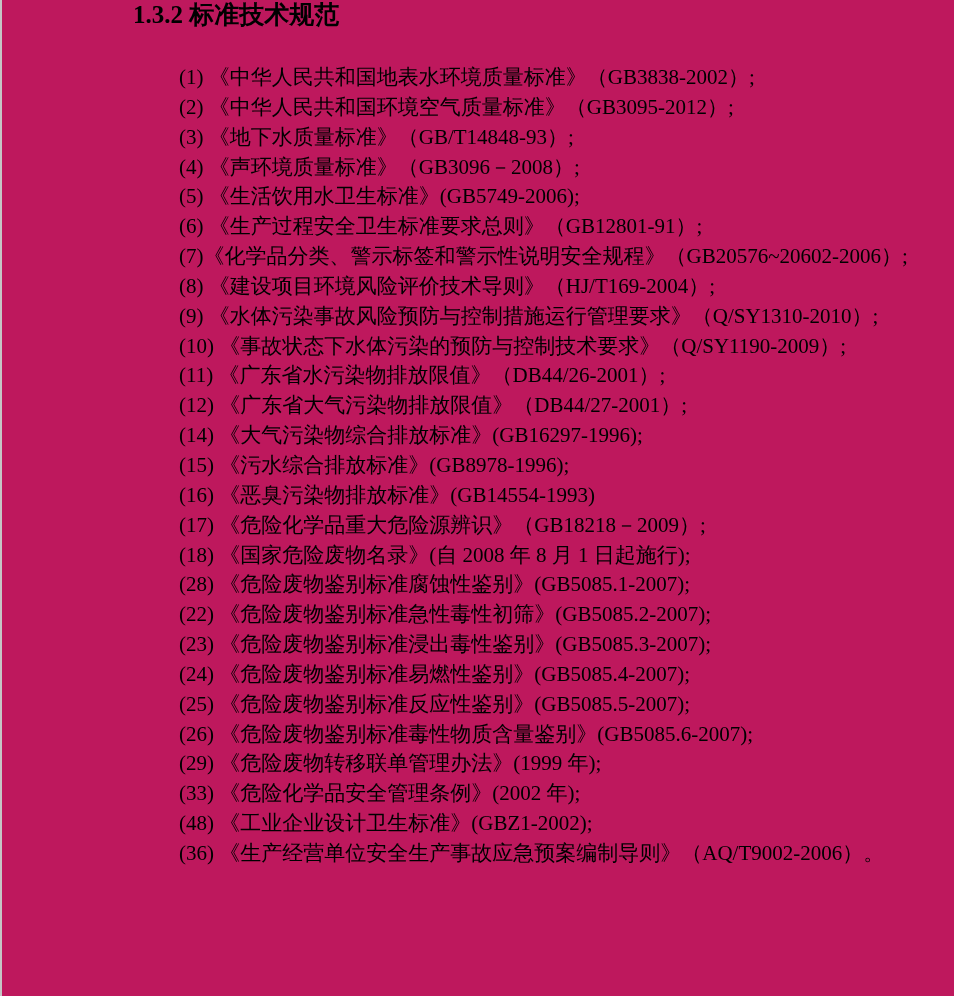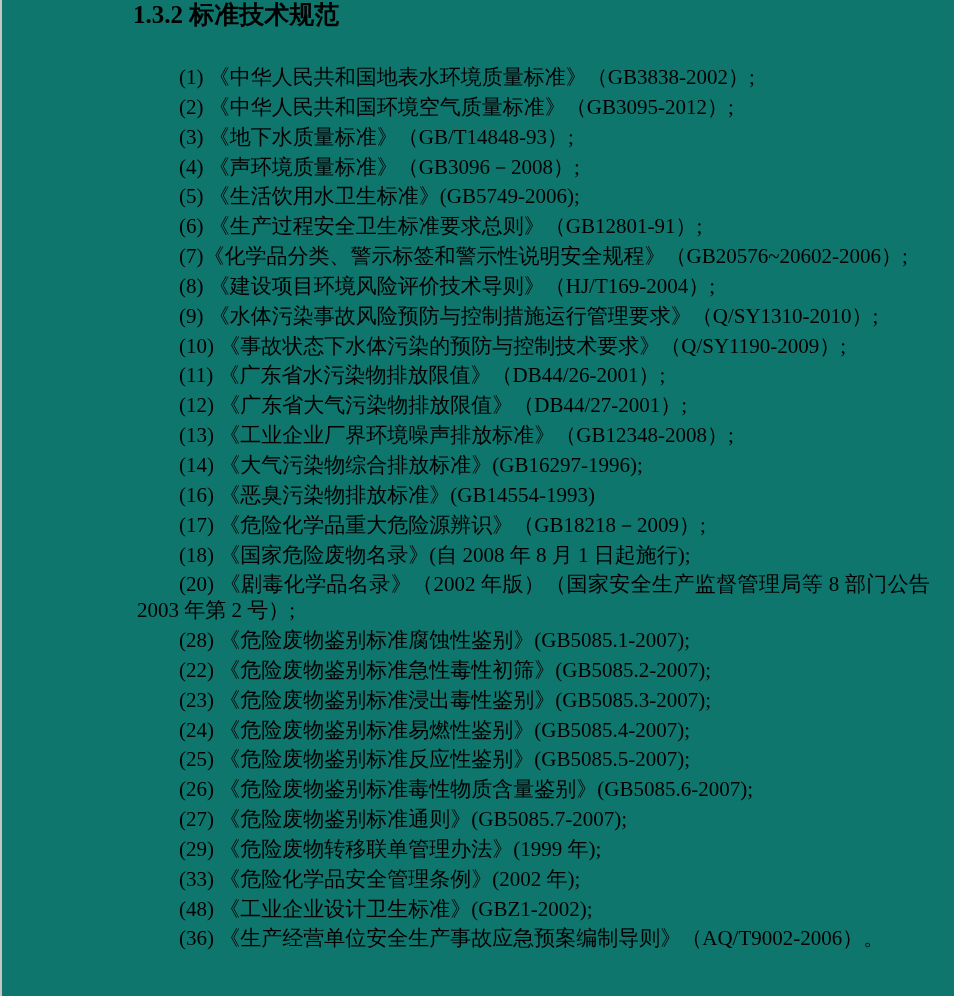--- a/index.html
+++ b/index.html
@@ -8,21 +8,21 @@
     padding: 0;
     background: #ffffff;
     width: 954px;
     height: 996px;
     overflow: hidden;
   }
   .page {
     position: relative;
     width: 954px;
     height: 996px;
-    background: #0f766e;
+    background: #be185d;
     font-family: "Liberation Serif", "DejaVu Serif", serif;
     color: #000000;
   }
   .page-left-edge {
     position: absolute;
     left: 0;
     top: 0;
     width: 2px;
     height: 996px;
     background: #c5c5c5;
@@ -68,32 +68,30 @@
         <p class="item"><span>(3)</span> <span>《地下水质量标准》（GB/T14848-93）;</span></p>
         <p class="item"><span>(4)</span> <span>《声环境质量标准》（GB3096－2008）;</span></p>
         <p class="item"><span>(5)</span> <span>《生活饮用水卫生标准》(GB5749-2006);</span></p>
         <p class="item"><span>(6)</span> <span>《生产过程安全卫生标准要求总则》（GB12801-91）;</span></p>
         <p class="item"><span>(7)</span><span>《化学品分类、警示标签和警示性说明安全规程》（GB20576~20602-2006）;</span></p>
         <p class="item"><span>(8)</span> <span>《建设项目环境风险评价技术导则》（HJ/T169-2004）;</span></p>
         <p class="item"><span>(9)</span> <span>《水体污染事故风险预防与控制措施运行管理要求》（Q/SY1310-2010）;</span></p>
         <p class="item"><span>(10)</span> <span>《事故状态下水体污染的预防与控制技术要求》（Q/SY1190-2009）;</span></p>
         <p class="item"><span>(11)</span> <span>《广东省水污染物排放限值》（DB44/26-2001）;</span></p>
         <p class="item"><span>(12)</span> <span>《广东省大气污染物排放限值》（DB44/27-2001）;</span></p>
-        <p class="item"><span>(13)</span> <span>《工业企业厂界环境噪声排放标准》（GB12348-2008）;</span></p>
         <p class="item"><span>(14)</span> <span>《大气污染物综合排放标准》(GB16297-1996);</span></p>
+        <p class="item"><span>(15)</span> <span>《污水综合排放标准》(GB8978-1996);</span></p>
         <p class="item"><span>(16)</span> <span>《恶臭污染物排放标准》(GB14554-1993)</span></p>
         <p class="item"><span>(17)</span> <span>《危险化学品重大危险源辨识》（GB18218－2009）;</span></p>
         <p class="item"><span>(18)</span> <span>《国家危险废物名录》(自 2008 年 8 月 1 日起施行);</span></p>
-        <p class="item"><span>(20)</span> <span>《剧毒化学品名录》（2002 年版）（国家安全生产监督管理局等 8 部门公告 2003 年第 2 号）;</span></p>
         <p class="item"><span>(28)</span> <span>《危险废物鉴别标准腐蚀性鉴别》(GB5085.1-2007);</span></p>
         <p class="item"><span>(22)</span> <span>《危险废物鉴别标准急性毒性初筛》(GB5085.2-2007);</span></p>
         <p class="item"><span>(23)</span> <span>《危险废物鉴别标准浸出毒性鉴别》(GB5085.3-2007);</span></p>
         <p class="item"><span>(24)</span> <span>《危险废物鉴别标准易燃性鉴别》(GB5085.4-2007);</span></p>
         <p class="item"><span>(25)</span> <span>《危险废物鉴别标准反应性鉴别》(GB5085.5-2007);</span></p>
         <p class="item"><span>(26)</span> <span>《危险废物鉴别标准毒性物质含量鉴别》(GB5085.6-2007);</span></p>
-        <p class="item"><span>(27)</span> <span>《危险废物鉴别标准通则》(GB5085.7-2007);</span></p>
         <p class="item"><span>(29)</span> <span>《危险废物转移联单管理办法》(1999 年);</span></p>
         <p class="item"><span>(33)</span> <span>《危险化学品安全管理条例》(2002 年);</span></p>
         <p class="item"><span>(48)</span> <span>《工业企业设计卫生标准》(GBZ1-2002);</span></p>
         <p class="item"><span>(36)</span> <span>《生产经营单位安全生产事故应急预案编制导则》（AQ/T9002-2006）。</span></p>
       </div>
   </div>
 </div>
 
 </body></html>

